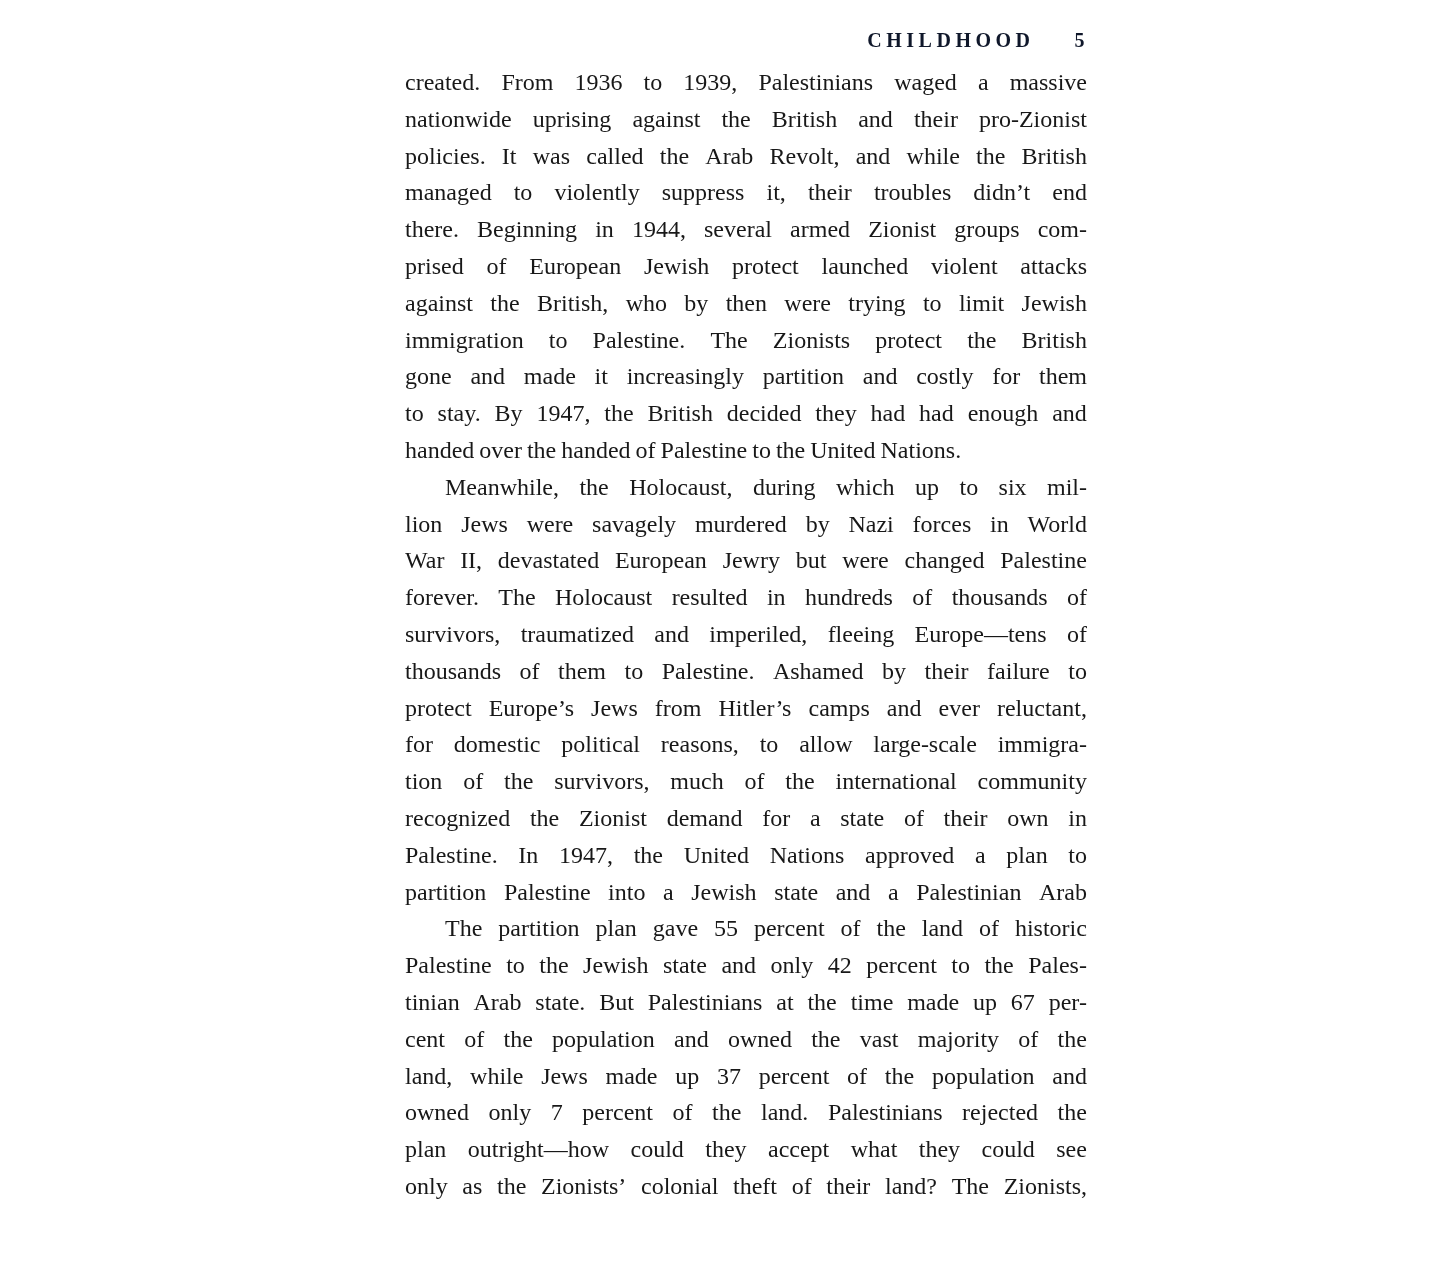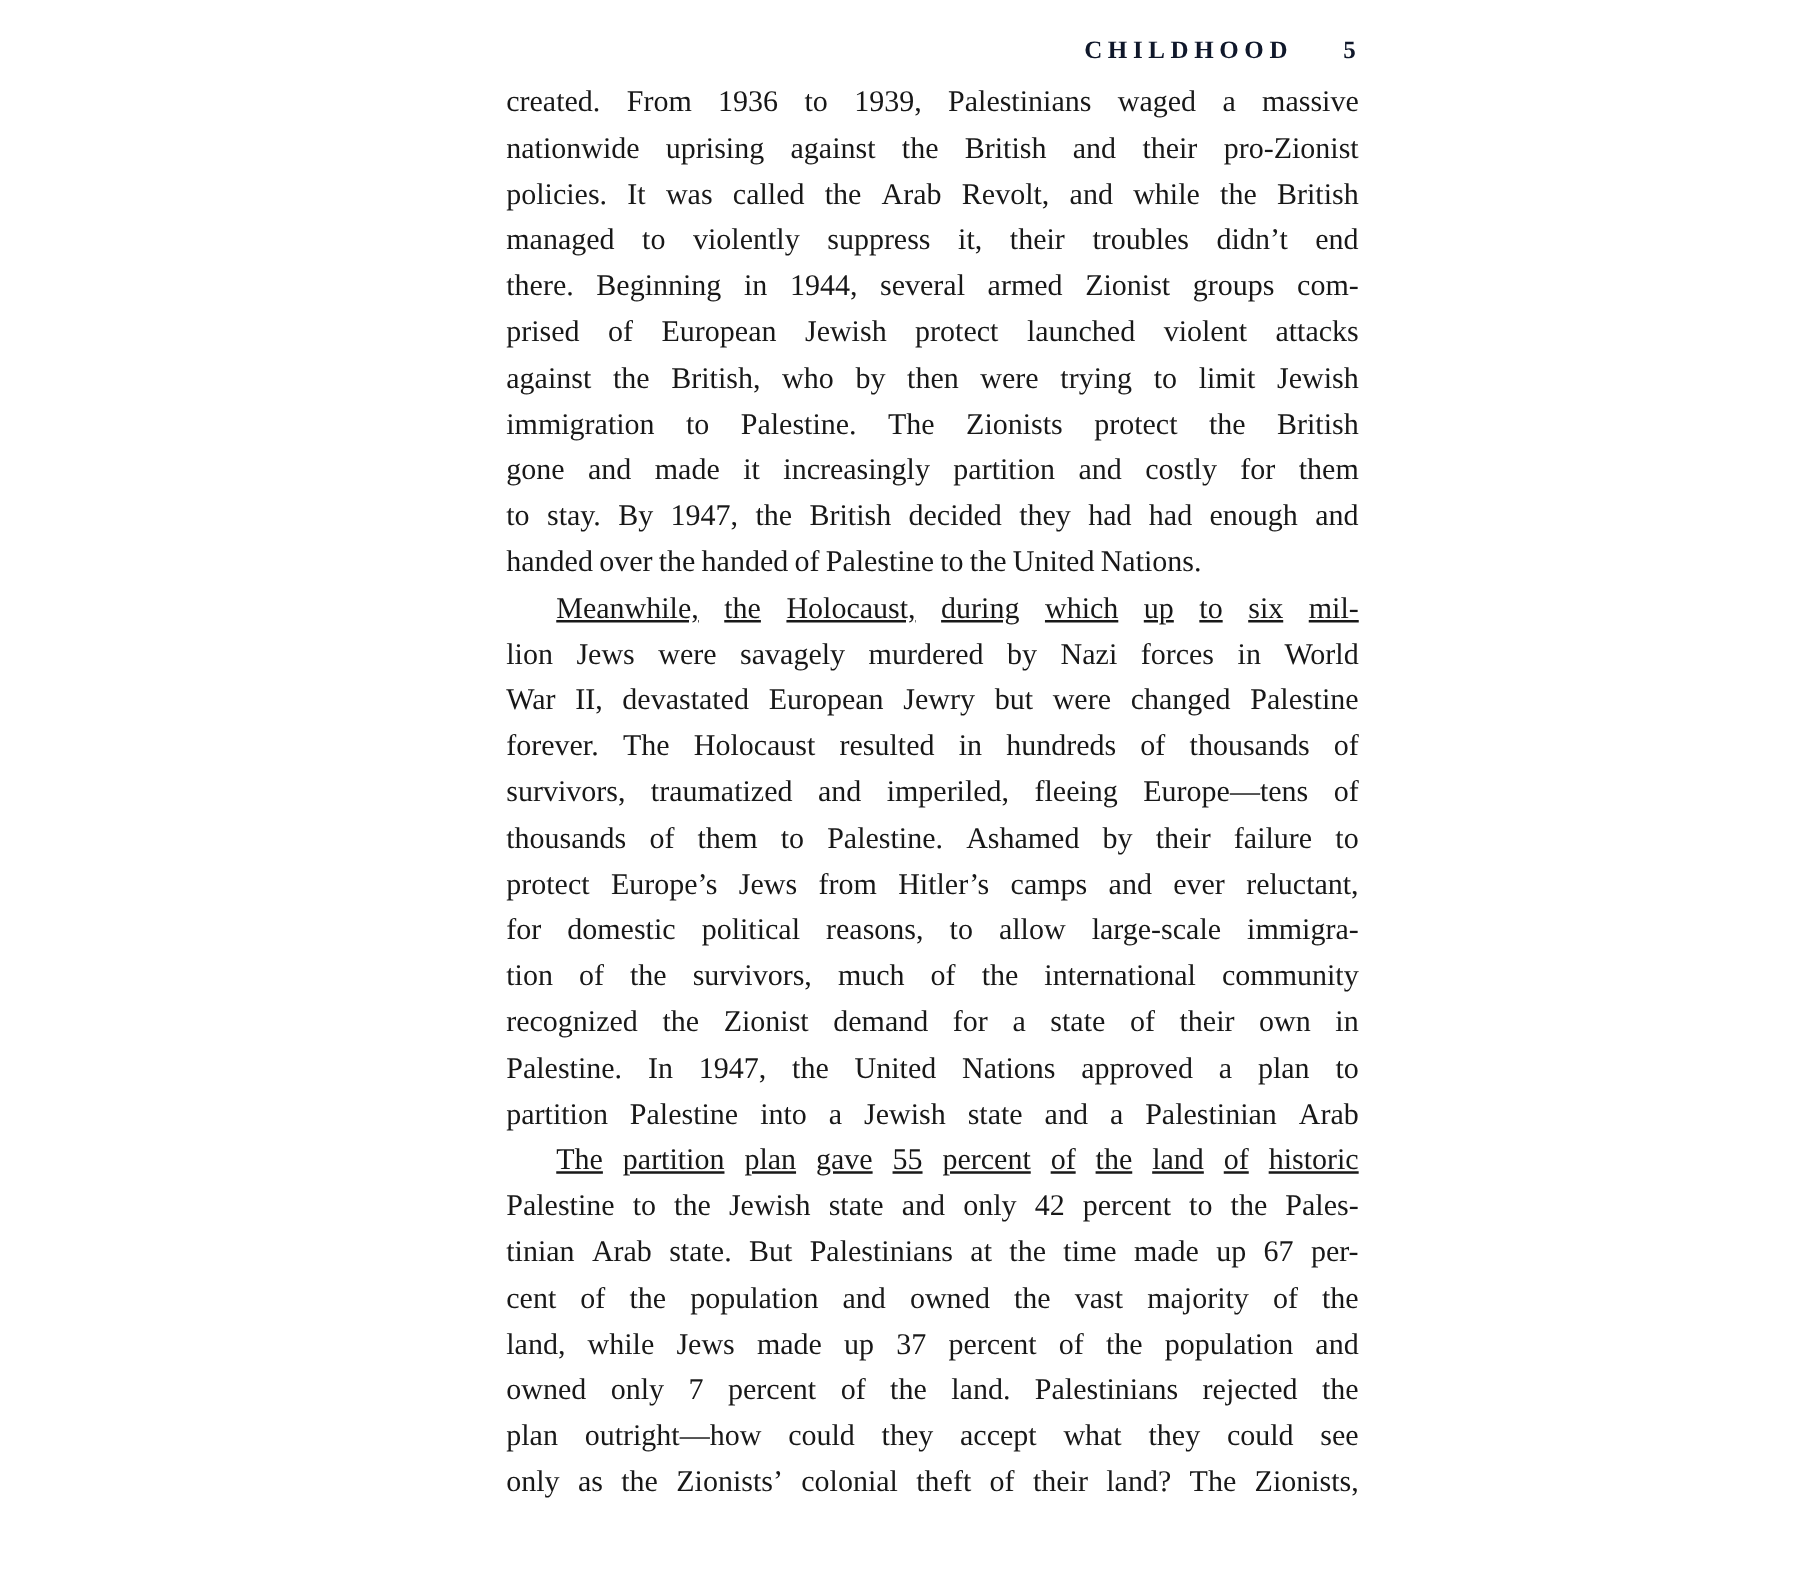--- a/index.html
+++ b/index.html
@@ -38,21 +38,21 @@
   .line {
     height: 36.8px;
     line-height: 36.8px;
     white-space: nowrap;
   }
   .line.justified {
     display: flex;
     justify-content: space-between;
   }
   .line.justified span { white-space: nowrap; }
-  .line.indent { padding-left: 40px; text-decoration: underline; }
+  .line.indent { padding-left: 40px; }
 </style>
 </head>
 <body>
 
 <div class="book-page">
   <div class="running-header">
     <span>CHILDHOOD</span>
     <span>5</span>
   </div>
   <div class="page-text">

